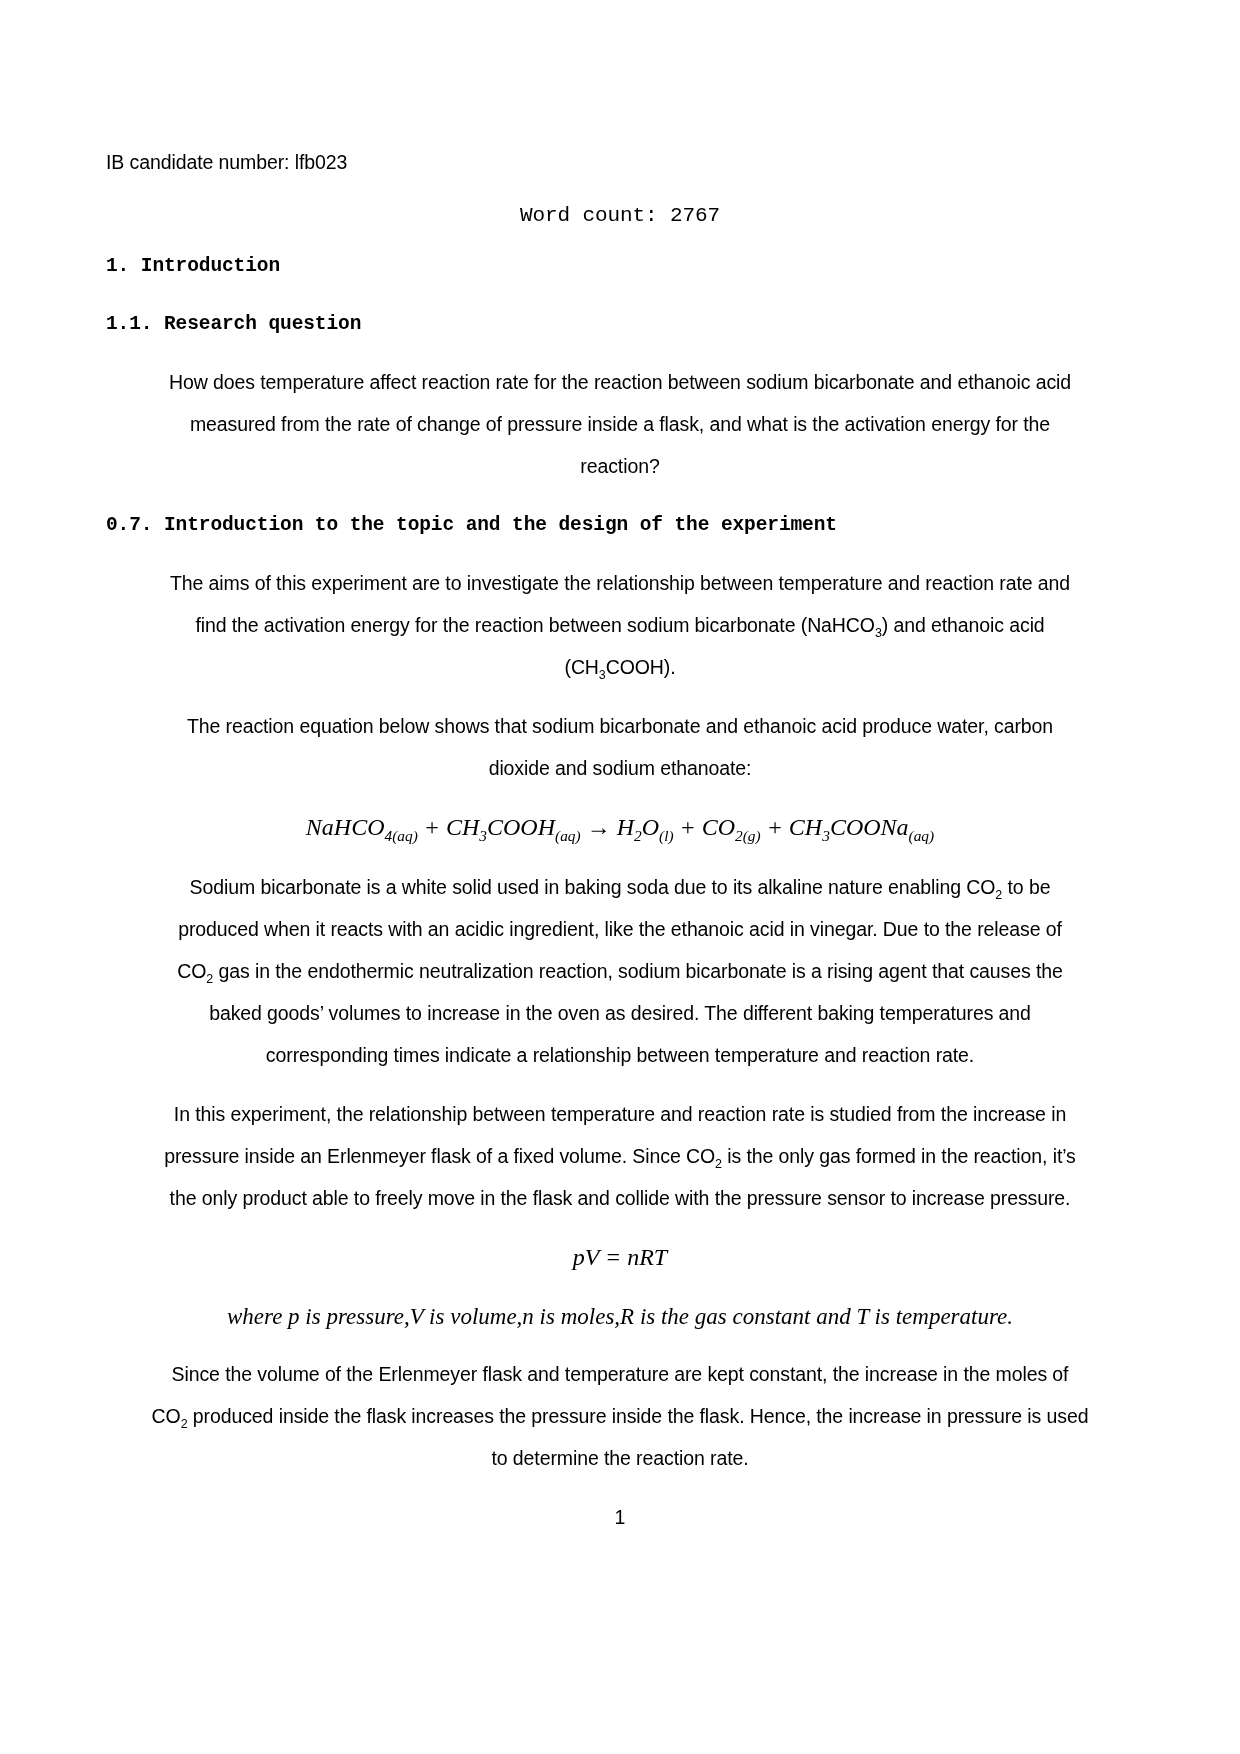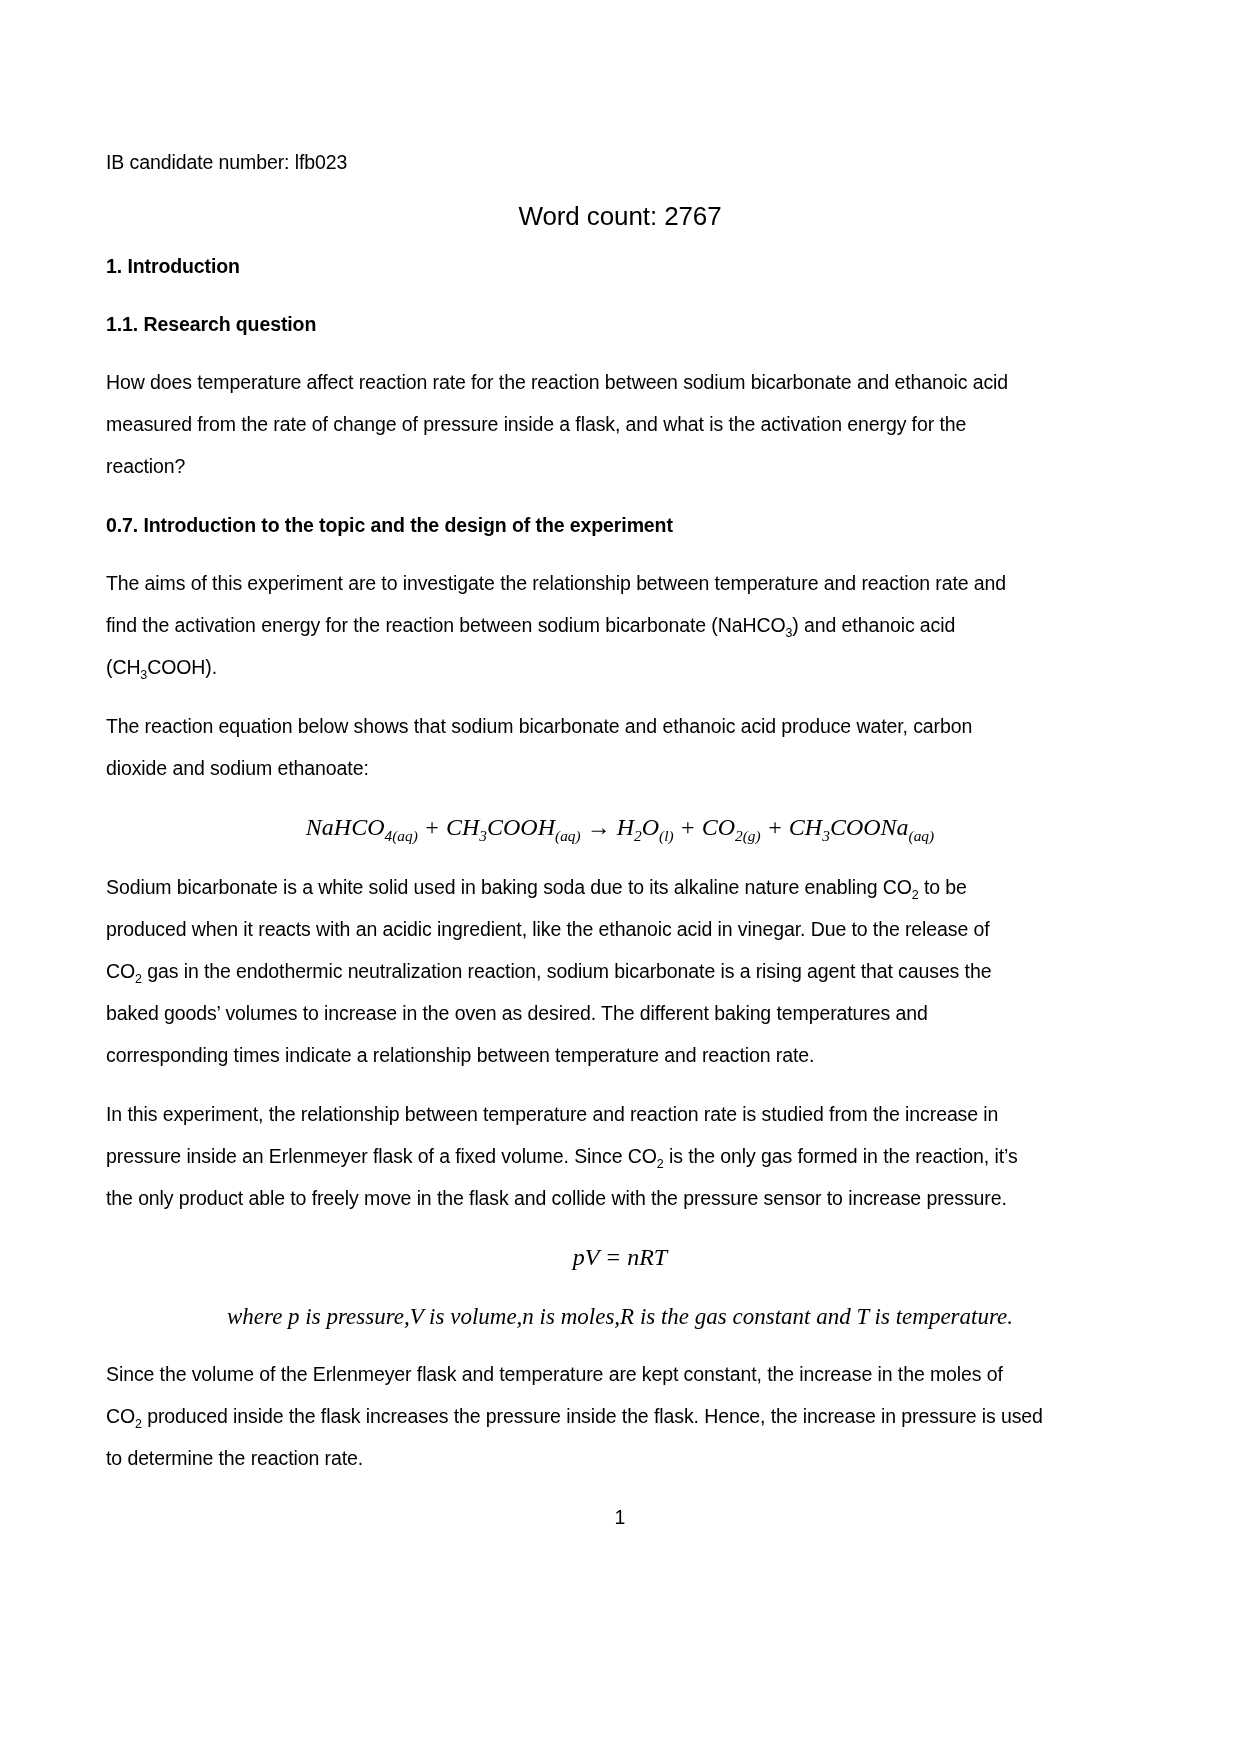--- a/index.html
+++ b/index.html
@@ -23,39 +23,41 @@
   }
   .doc-title {
     font-size: 20px;
     letter-spacing: -0.1px;
     font-weight: bold;
     text-align: center;
     line-height: 28px;
     margin: 0 0 11px 0;
   }
   .word-count {
-    font-size: 26px;
+    font-size: 21px;
     letter-spacing: -0.1px;
     line-height: 42px;
     text-align: center;
     margin: 0 0 8px 0;
+    font-family: Liberation Mono, monospace;
   }
   .section {
     font-size: 19.5px;
     letter-spacing: -0.1px;
     font-weight: bold;
     line-height: 42px;
     margin: 0 0 16px 0;
+    font-family: Liberation Mono, monospace;
   }
   .body-para {
     font-size: 19.5px;
     letter-spacing: -0.1px;
     line-height: 42px;
     margin: 0 0 17px 0;
-    text-align: left;
+    text-align: center;
   }
   .equation {
     font-family: "Liberation Serif", "DejaVu Serif", serif;
     font-style: italic;
     font-size: 24px;
     line-height: 42px;
     text-align: center;
     margin: 0 0 18px 0;
   }
   .equation.note {

